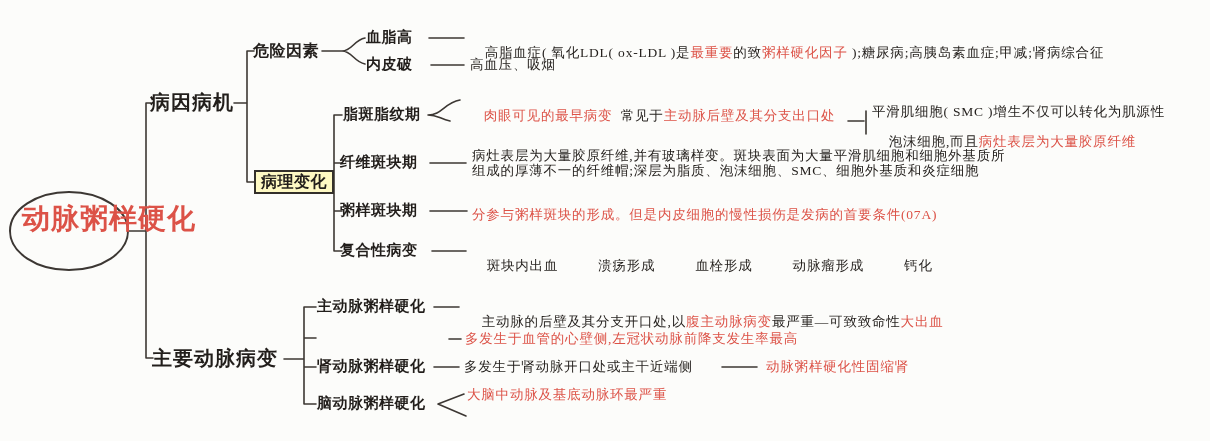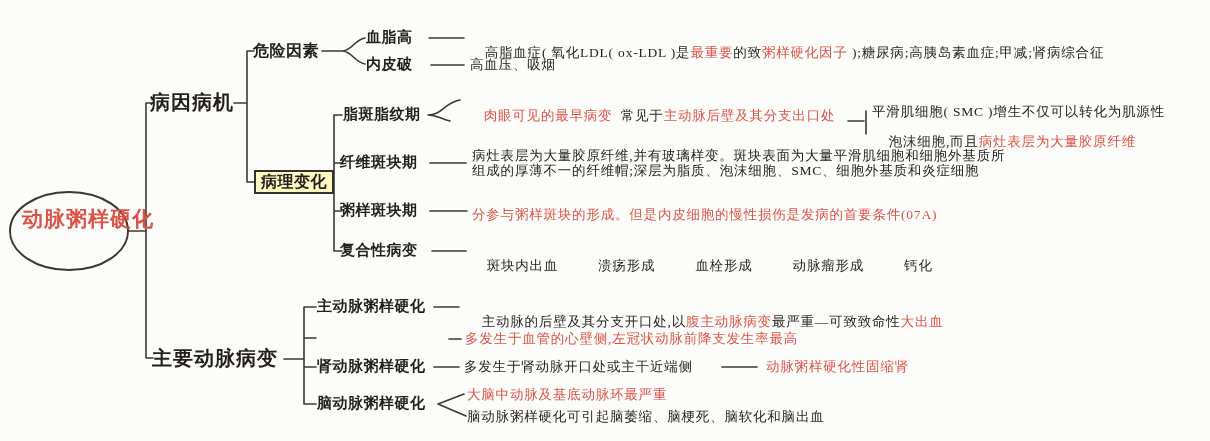--- a/index.html
+++ b/index.html
@@ -6,21 +6,21 @@
   * { margin:0; padding:0; box-sizing:border-box; }
   body { background:#ffffff; font-family:"Liberation Serif","DejaVu Serif",serif; }
   .stage { position:relative; width:1210px; height:441px; background:#fcfcfa; overflow:hidden; }
   svg.wires { position:absolute; left:0; top:0; width:1210px; height:441px; }
   .t { position:absolute; white-space:pre; color:var(--ink); line-height:1.1; }
   .lbl  { font-size:15px; font-weight:bold; letter-spacing:0.5px; }
   .big  { font-size:20px; font-weight:bold; letter-spacing:1px; }
   .mid  { font-size:16px; font-weight:bold; letter-spacing:0.5px; }
   .detail { font-size:13.5px; letter-spacing:0.8px; }
   .red { color:var(--red); }
-  .root-label { width:96px; text-align:center; font-size:21px; font-weight:bold;
+  .root-label { width:96px; text-align:center; font-size:28px; font-weight:bold;
                 line-height:24px; letter-spacing:1px; color:var(--red); }
   .boxed { border:2px solid #332f2a; padding:1px 5px; background:#fef9c3; }
   .gap { margin-right:40px; }
 </style>
 </head>
 <body>
 
 <div class="stage">
 
   <svg class="wires" viewBox="0 0 1210 441" xmlns="http://www.w3.org/2000/svg">
@@ -89,15 +89,14 @@
   </div>
 
   <div class="t detail red" style="left:465px; top:332px;">多发生于血管的心壁侧,左冠状动脉前降支发生率最高</div>
 
   <div class="t lbl" style="left:317px; top:358px;">肾动脉粥样硬化</div>
   <div class="t detail" style="left:464px; top:360px;">多发生于肾动脉开口处或主干近端侧</div>
   <div class="t detail red" style="left:766px; top:360px;">动脉粥样硬化性固缩肾</div>
 
   <div class="t lbl" style="left:317px; top:395px;">脑动脉粥样硬化</div>
   <div class="t detail red" style="left:467px; top:388px;">大脑中动脉及基底动脉环最严重</div>
-  <div class="t detail" style="left:467px; top:410px;">脑动脉粥样硬化可引起脑萎缩、脑梗死、脑软化和脑出血</div>
 
 </div>
 
 </body></html>

